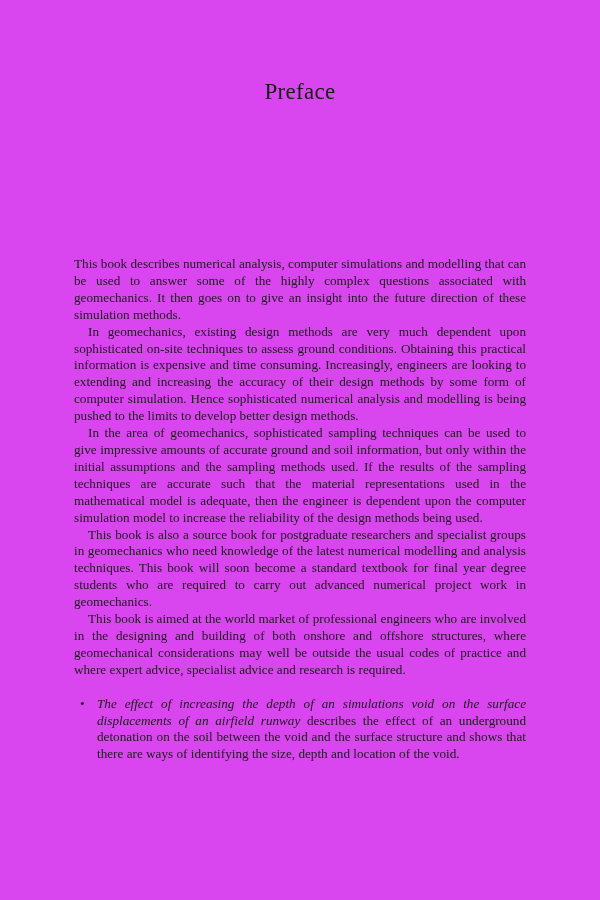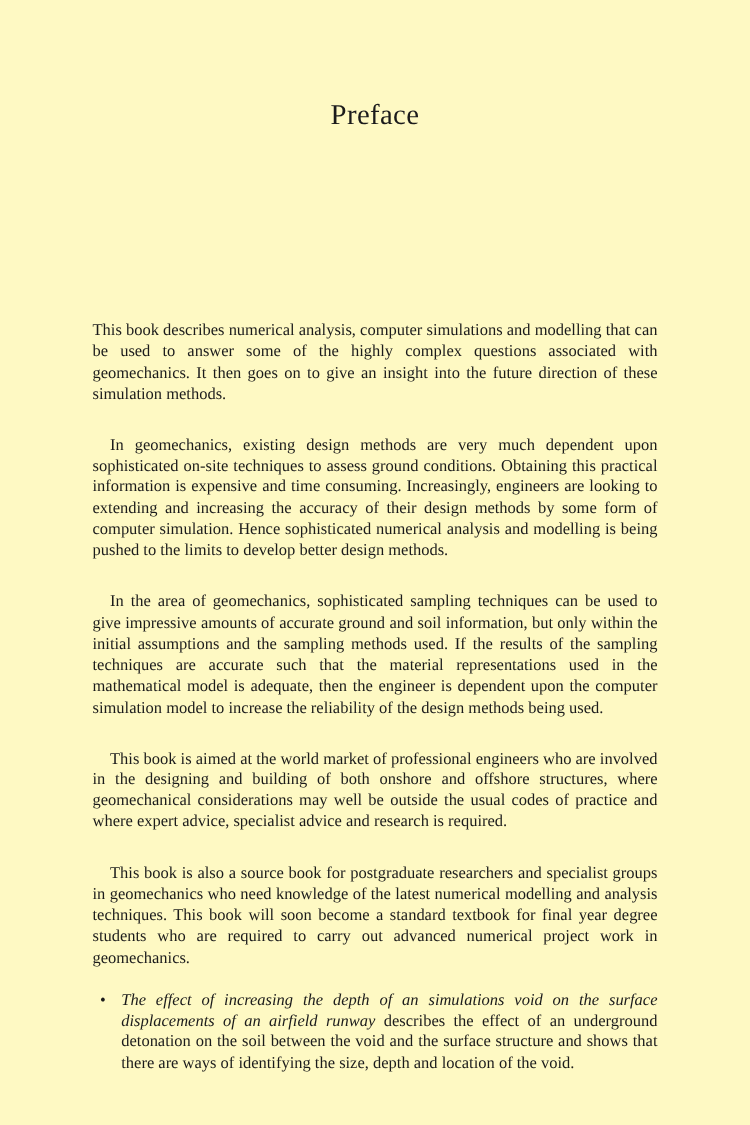--- a/index.html
+++ b/index.html
@@ -4,21 +4,21 @@
 <style>
   html, body {
     margin: 0;
     padding: 0;
     background: #ffffff;
   }
   .page {
     position: relative;
     width: 600px;
     height: 900px;
-    background: #fef9c3;
+    background: #d946ef;
     color: #1b1b1b;
     font-family: "Liberation Serif", serif;
     overflow: hidden;
   }
   .chapter-title {
     position: absolute;
     top: 64px;
     left: 0;
     right: 0;
     text-align: center;
@@ -33,21 +33,20 @@
     width: 452px;
     font-size: 13.2px;
     line-height: 16.9px;
     text-align: justify;
   }
   .content p {
     margin: 0;
   }
   .content p.indent {
     text-indent: 14px;
-    margin-top: 24px;
   }
   .bullet-list {
     margin-top: 17px;
   }
   .bullet-item {
     position: relative;
     padding-left: 23px;
   }
   .bullet-marker {
     position: absolute;
@@ -66,23 +65,23 @@
   <h1 class="chapter-title">Preface</h1>
 
   <div class="content">
 
     <p>This book describes numerical analysis, computer simulations and modelling that can be used to answer some of the highly complex questions associated with geomechanics. It then goes on to give an insight into the future direction of these simulation methods.</p>
 
     <p class="indent">In geomechanics, existing design methods are very much dependent upon sophisticated on-site techniques to assess ground conditions. Obtaining this practical information is expensive and time consuming. Increasingly, engineers are looking to extending and increasing the accuracy of their design methods by some form of computer simulation. Hence sophisticated numerical analysis and modelling is being pushed to the limits to develop better design methods.</p>
 
     <p class="indent">In the area of geomechanics, sophisticated sampling techniques can be used to give impressive amounts of accurate ground and soil information, but only within the initial assumptions and the sampling methods used. If the results of the sampling techniques are accurate such that the material representations used in the mathematical model is adequate, then the engineer is dependent upon the computer simulation model to increase the reliability of the design methods being used.</p>
 
+    <p class="indent">This book is also a source book for postgraduate researchers and specialist groups in geomechanics who need knowledge of the latest numerical modelling and analysis techniques. This book will soon become a standard textbook for final year degree students who are required to carry out advanced numerical project work in geomechanics.</p>
+
     <p class="indent">This book is aimed at the world market of professional engineers who are involved in the designing and building of both onshore and offshore structures, where geomechanical considerations may well be outside the usual codes of practice and where expert advice, specialist advice and research is required.</p>
-
-    <p class="indent">This book is also a source book for postgraduate researchers and specialist groups in geomechanics who need knowledge of the latest numerical modelling and analysis techniques. This book will soon become a standard textbook for final year degree students who are required to carry out advanced numerical project work in geomechanics.</p>
 
 
     <div class="bullet-list">
       <div class="bullet-item">
         <span class="bullet-marker">•</span><span class="bullet-title">The effect of increasing the depth of an simulations void on the surface displacements of an airfield runway</span><span> describes the effect of an underground detonation on the soil between the void and the surface structure and shows that there are ways of identifying the size, depth and location of the void.</span>
       </div>
     </div>
 
   </div>
 </div>

